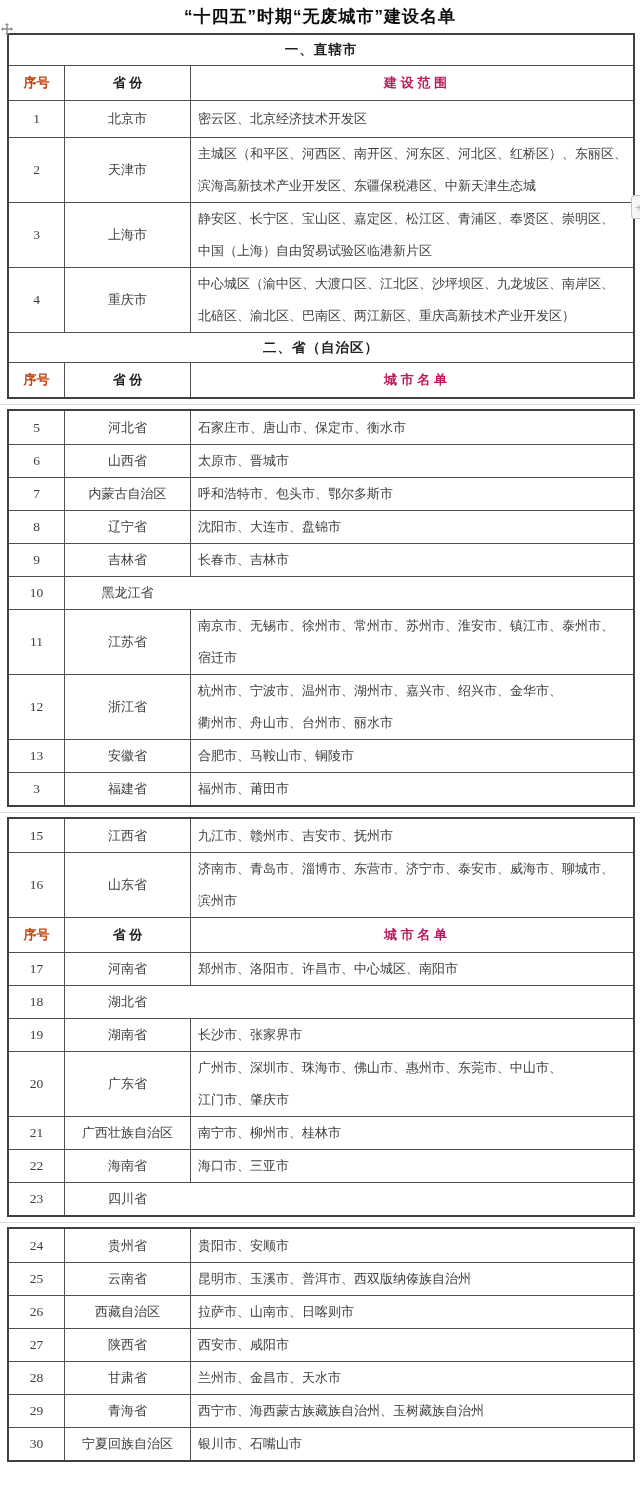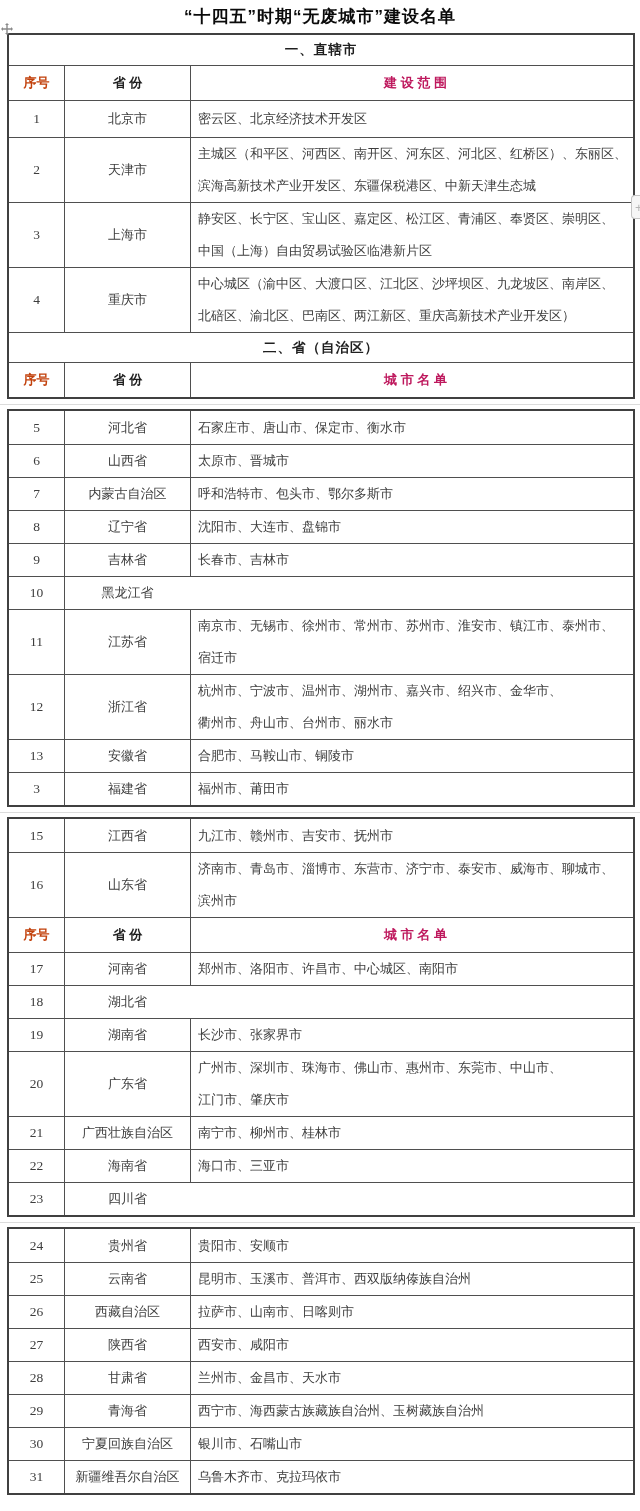--- a/index.html
+++ b/index.html
@@ -283,25 +283,18 @@
           <div class="line">西宁市、海西蒙古族藏族自治州、玉树藏族自治州</div>
         </div>
       </div>
       <div class="row h1">
         <div class="c1">30</div>
         <div class="c2">宁夏回族自治区</div>
         <div class="c3">
           <div class="line">银川市、石嘴山市</div>
         </div>
       </div>
-      <div class="row h1">
-        <div class="c1">31</div>
-        <div class="c2">新疆维吾尔自治区</div>
-        <div class="c3">
-          <div class="line">乌鲁木齐市、克拉玛依市</div>
-        </div>
-      </div>
     </div>
   </div>
 
 <div class="side-button">
   <span>+</span>
 </div>
 
 </body></html>

